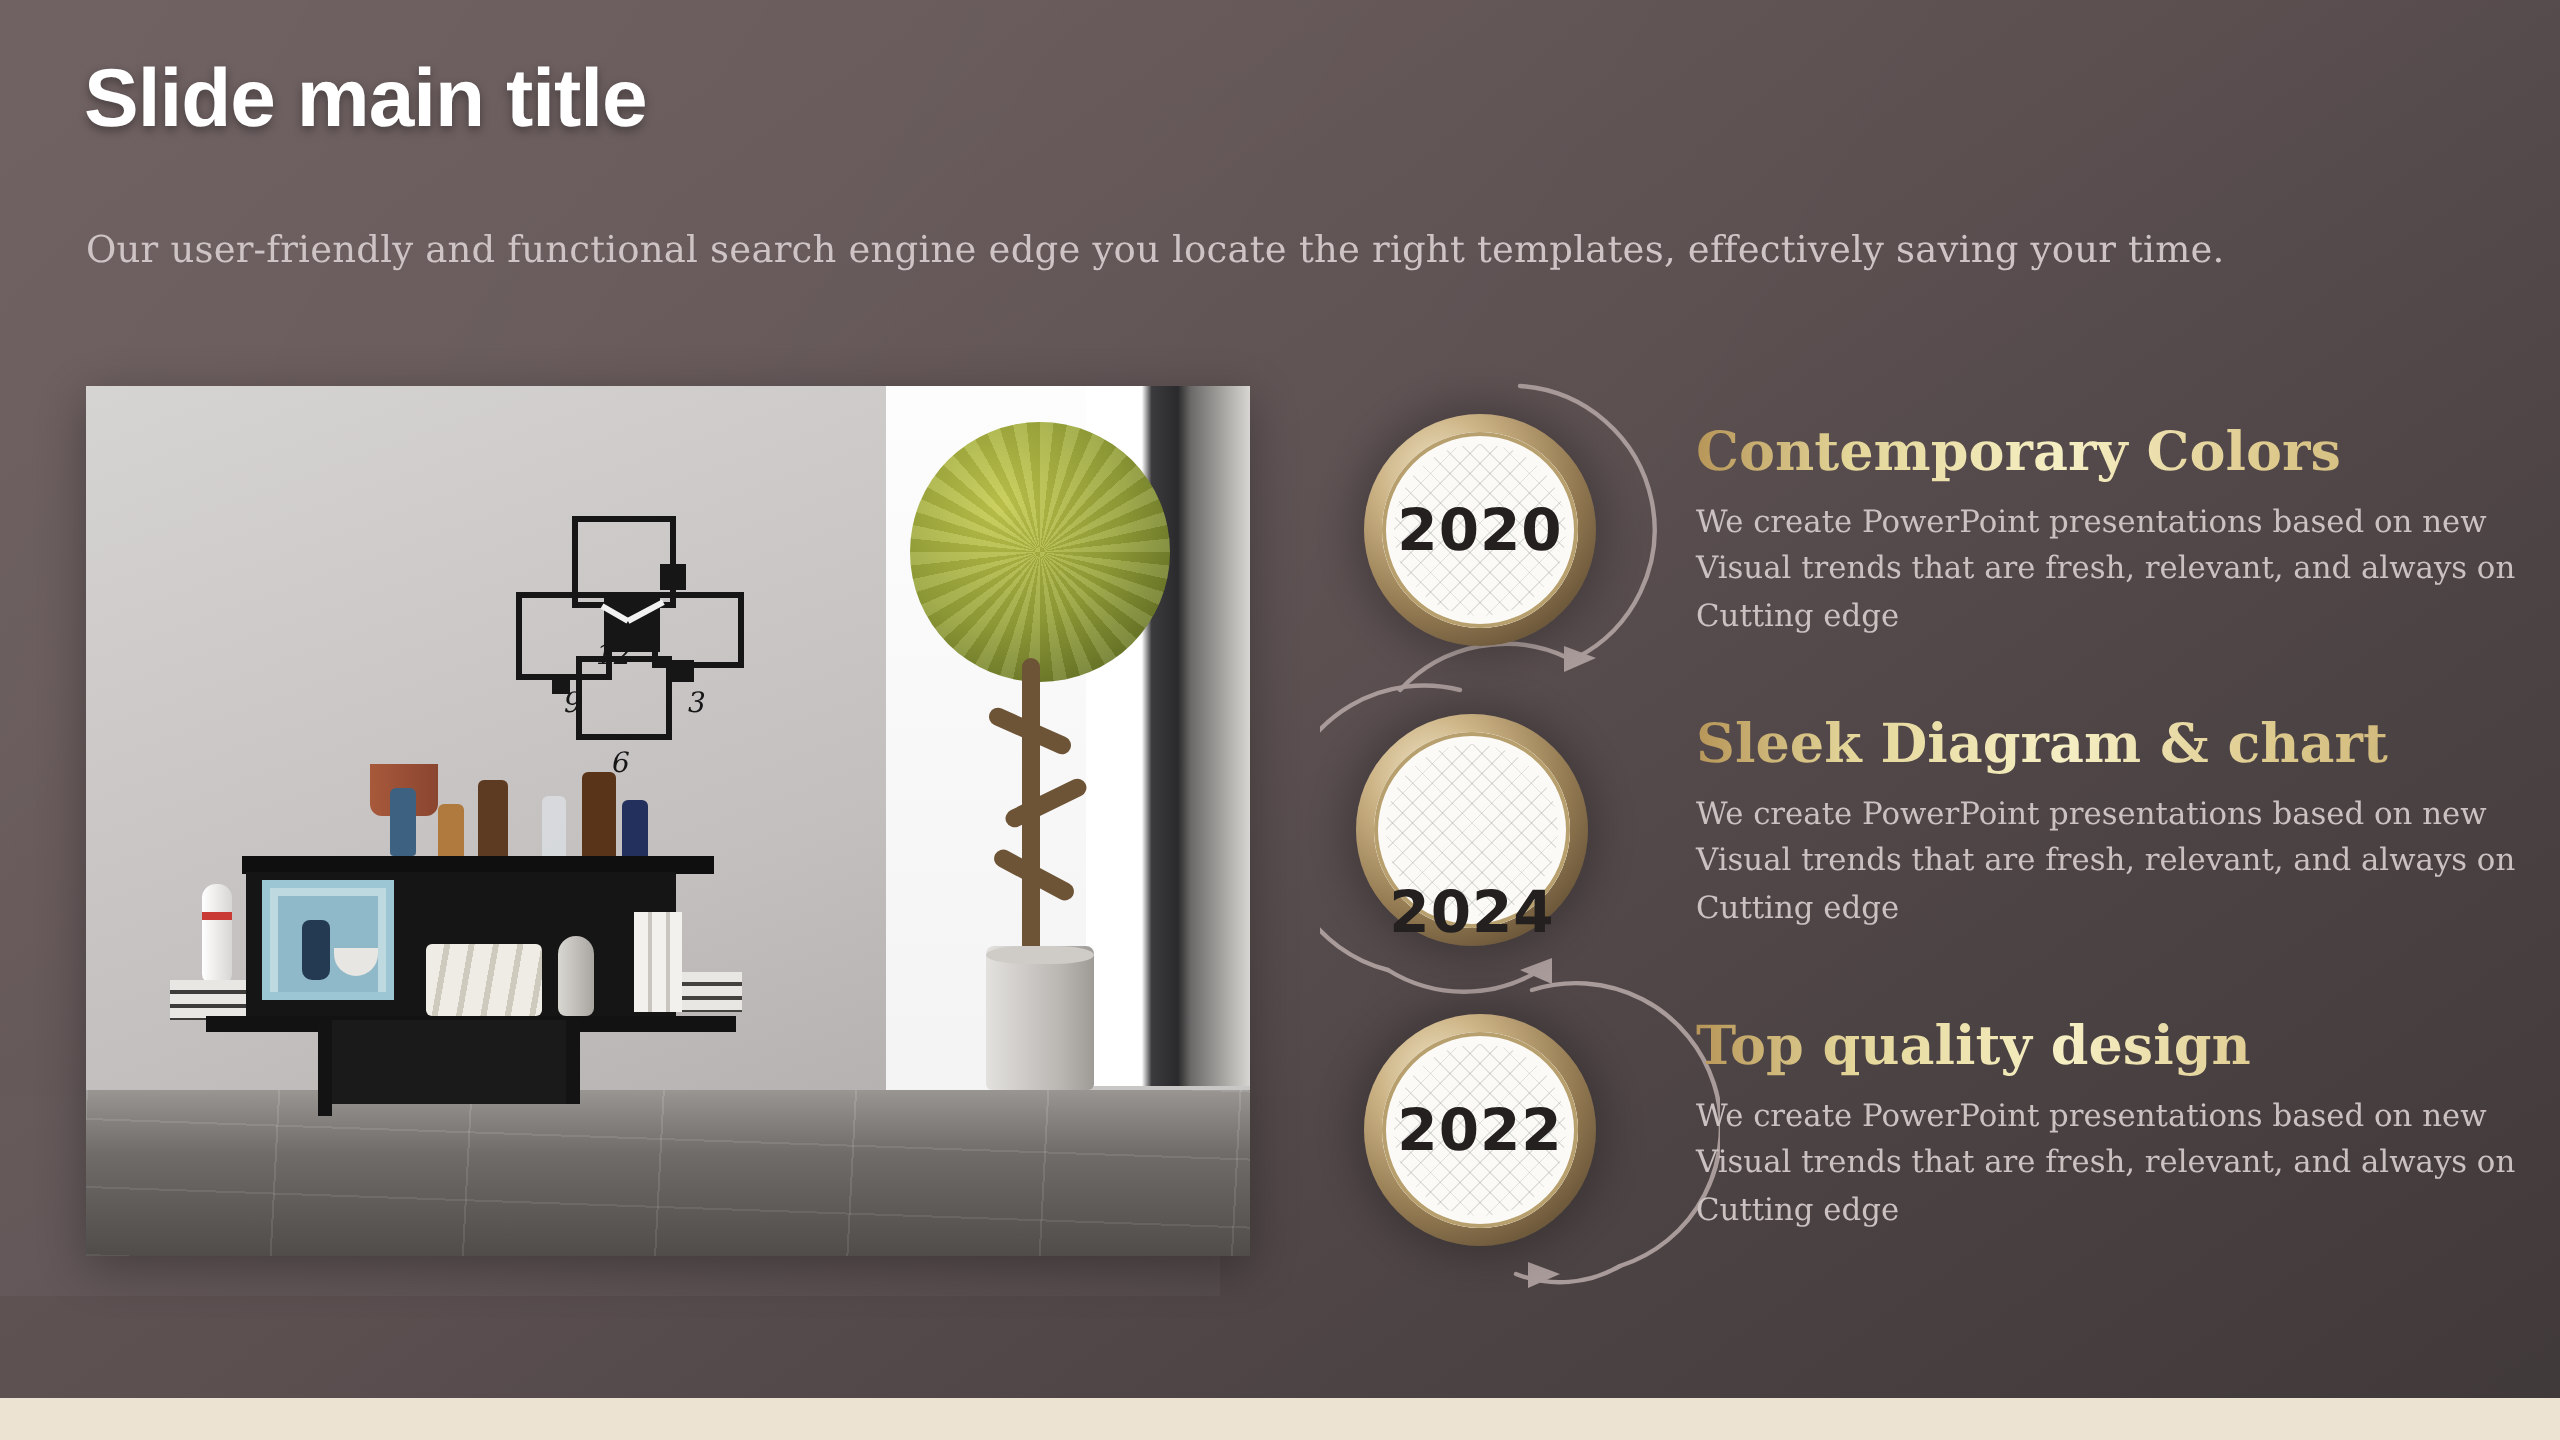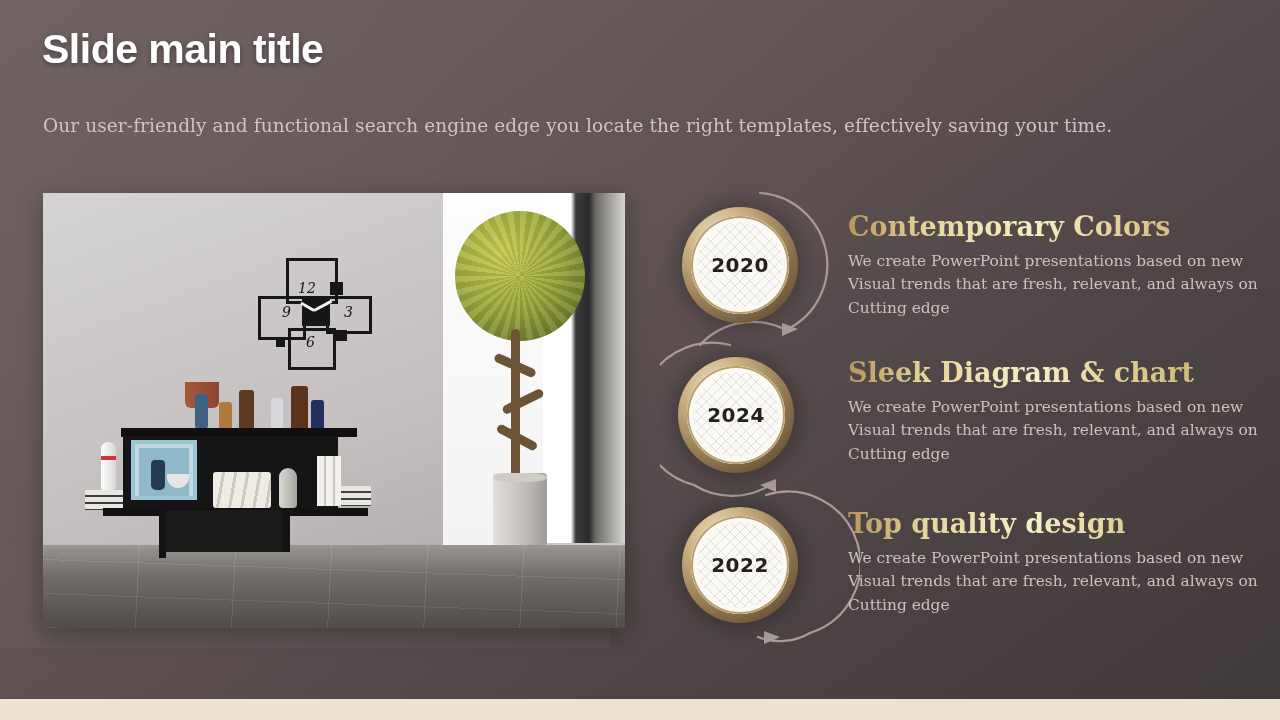--- a/index.html
+++ b/index.html
@@ -70,21 +70,21 @@
   .clk .sq{position:absolute;border:3px solid #161616;}
   .clk .s1{left:28px;top:0px;width:46px;height:40px;}
   .clk .s2{left:0px;top:38px;width:42px;height:38px;}
   .clk .s3{left:68px;top:38px;width:40px;height:32px;}
   .clk .s4{left:30px;top:70px;width:42px;height:36px;}
   .clk .blk{position:absolute;background:#161616;}
   .clk .b1{left:72px;top:24px;width:13px;height:13px;}
   .clk .b2{left:78px;top:72px;width:11px;height:11px;}
   .clk .b3{left:18px;top:80px;width:9px;height:9px;}
   .clk .face{position:absolute;left:44px;top:38px;width:28px;height:30px;background:#161616;}
-  .clk .num{position:absolute;font-family:"DejaVu Serif",serif;font-size:14px;color:#161616;font-style:italic;}
+  .clk .num{position:absolute;font-family:"DejaVu Serif",serif;font-size:14px;color:#161616;font-style:italic;margin-top:40px;}
   .clk .n12{left:40px;top:22px;}
   .clk .n9{left:24px;top:46px;}
   .clk .n3{left:86px;top:46px;}
   .clk .n6{left:48px;top:76px;}
   .clk .hand{position:absolute;background:#f2f2f2;transform-origin:0 50%;}
   .clk .h1{left:56px;top:51px;width:20px;height:3px;transform:rotate(-28deg);}
   .clk .h2{left:56px;top:51px;width:15px;height:3px;transform:rotate(-150deg);}
 
   
   .shelf{position:absolute;left:60px;top:205px;width:265px;height:160px;}
@@ -158,24 +158,24 @@
     background:#fbfaf6;
     box-shadow:0 0 0 2px #b79f6e inset, 0 0 0 5px #fbfaf6 inset;
   }
   .circ .ring:after{
     content:"";position:absolute;left:6px;top:6px;right:6px;bottom:6px;border-radius:50%;
     background:
       repeating-linear-gradient(45deg,rgba(120,120,120,.20) 0 0.6px,rgba(0,0,0,0) 0.6px 7px),
       repeating-linear-gradient(-45deg,rgba(120,120,120,.20) 0 0.6px,rgba(0,0,0,0) 0.6px 7px);
   }
   .circ .yr{position:relative;z-index:3;
-    font-family:"DejaVu Sans", sans-serif;font-weight:700;font-size:20px;color:#24201f;
+    font-family:"DejaVu Sans", sans-serif;font-weight:700;font-size:29px;color:#24201f;
     letter-spacing:.5px;}
   .c1{left:22px;top:22px;}
-  .c2{left:18px;top:172px;}
+  .c2{left:18px;top:172px;align-items:flex-end;}
   .c3{left:22px;top:322px;}
 
   
   .blk{position:absolute;left:848px;width:440px;}
   .h{
     font-family:"DejaVu Serif", serif;font-weight:700;font-size:27px;line-height:1.15;
     background:linear-gradient(92deg,#b79558 0%,#e5d79a 18%,#f6efc4 42%,#ddc98c 66%,#bfa164 100%);
     -webkit-background-clip:text;background-clip:text;color:transparent;
     -webkit-text-fill-color:transparent;
     white-space:nowrap;margin:0 0 8px 0;

